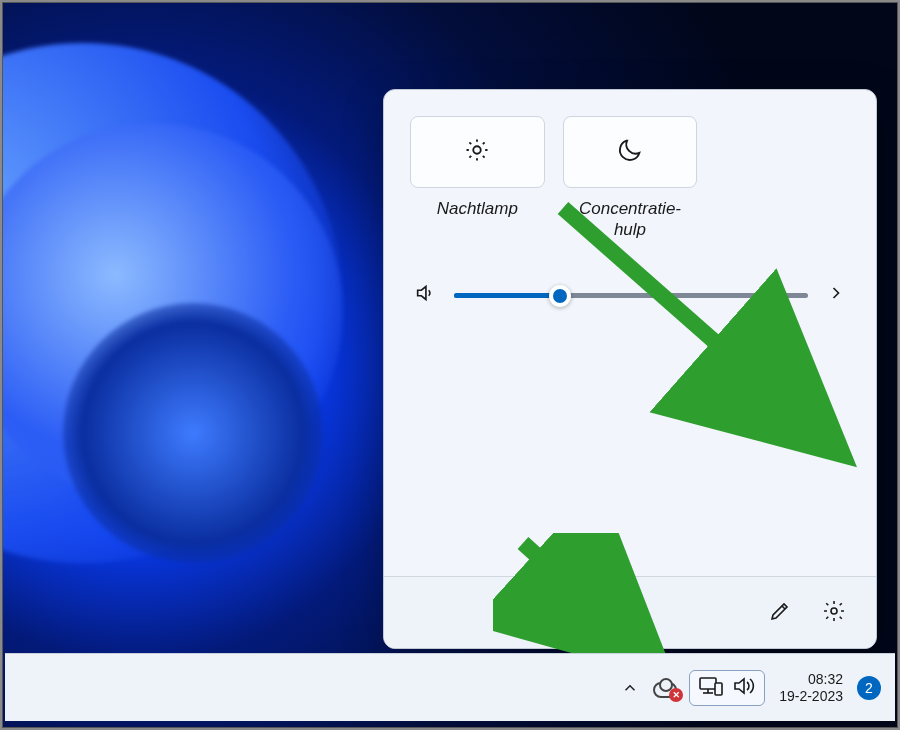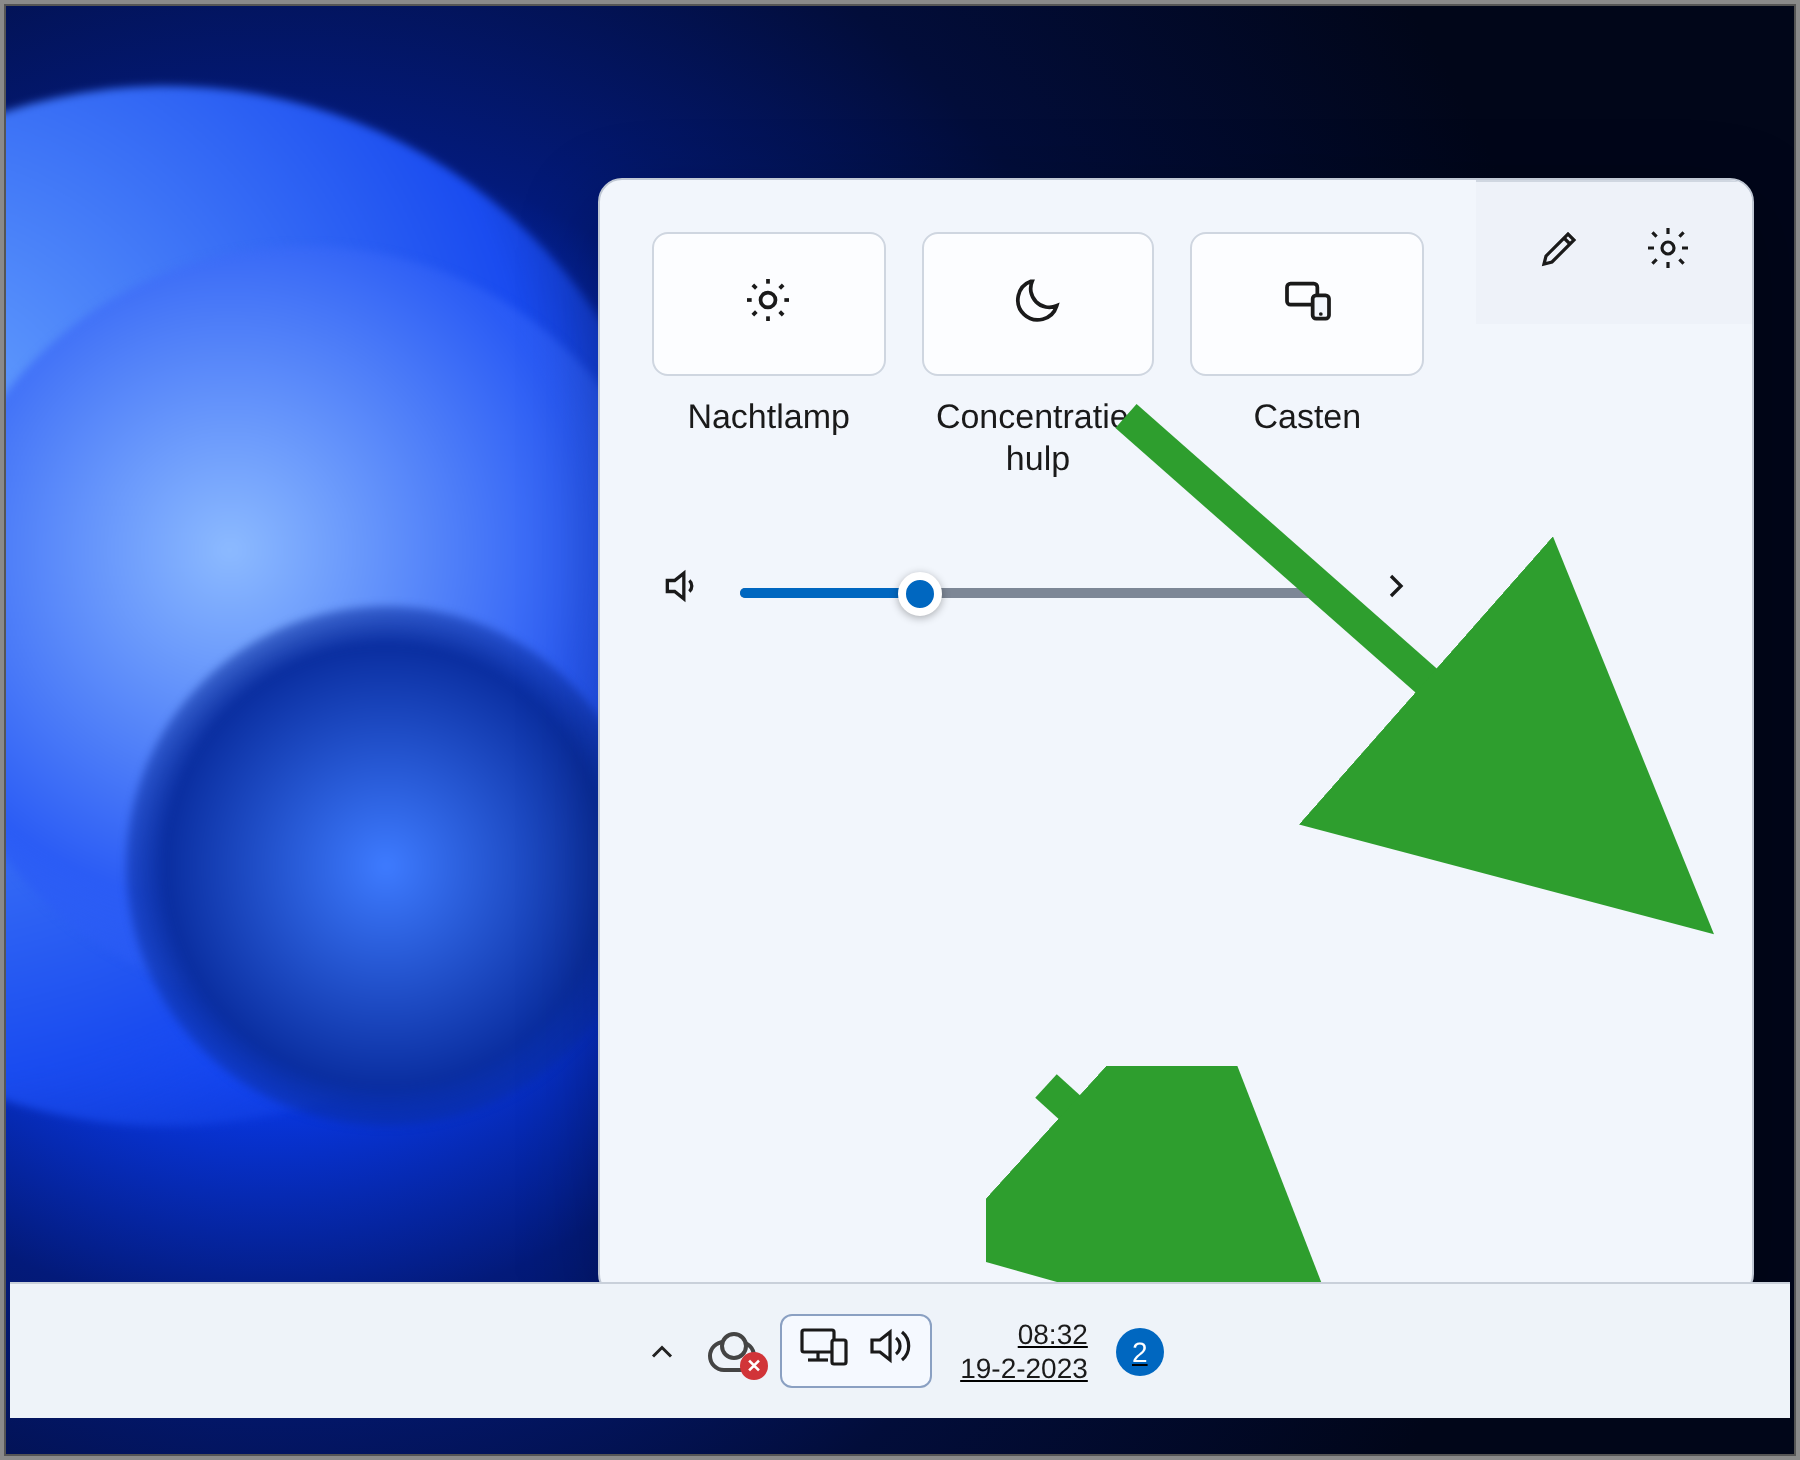--- a/index.html
+++ b/index.html
@@ -13,50 +13,50 @@
     overflow: hidden;
   }
   
   .swirl { position: absolute; border-radius: 50%; background: radial-gradient(circle at 30% 30%, #6aa6ff, #1a4cf0 60%, transparent 80%); filter: blur(2px); }
   .swirl.a { left: -180px; top: 40px;  width: 520px; height: 520px; transform: rotate(-15deg); }
   .swirl.b { left: -40px;  top: 120px; width: 380px; height: 380px; background: radial-gradient(circle at 40% 40%, #8cbaff, #2b5cf5 55%, transparent 78%); }
   .swirl.c { left: 60px;  top: 300px; width: 260px; height: 260px; background: radial-gradient(circle at 50% 50%, #3e7bff, #0a2ea0 60%, transparent 80%); }
 
   
   .taskbar {
-    position: absolute; left: 2px; right: 2px; bottom: 18px; height: 68px;
+    position: absolute; left: 2px; right: 2px; bottom: 6px; height: 68px;
     background: #eef3f9; border-top: 1px solid #c9d0da;
-    display: flex; align-items: center; justify-content: center;
+    display: flex; align-items: center; justify-content: flex-end;
     padding: 0 14px;
-    text-decoration: underline;
   }
   .tray { display: flex; align-items: center; gap: 10px; }
   .tray .icon { width: 26px; height: 26px; display: flex; align-items: center; justify-content: center; color: #1a1a1a; }
   .overflow-chevron svg { width: 18px; height: 18px; stroke: #222; fill: none; stroke-width: 2; }
   .cloud-box { position: relative; width: 28px; height: 24px; }
   .cloud-box .cloud { width: 24px; height: 16px; border: 2px solid #444; border-radius: 10px; position: absolute; bottom: 2px; left: 0; }
   .cloud-box .cloud::before { content:""; position:absolute; width:10px; height:10px; border:2px solid #444; border-radius:50%; top:-6px; left:4px; background:#eef3f9;}
   .cloud-box .badge { position:absolute; right:-4px; bottom:-2px; width:14px; height:14px; border-radius:50%; background:#d13438; display:flex; align-items:center; justify-content:center;}
   .cloud-box .badge::after{content:"✕"; color:#fff; font-size:9px; font-weight:bold;}
   .systray-selected {
     display: flex; align-items: center; gap: 8px;
     padding: 4px 8px; border: 1px solid #8aa0c2; border-radius: 6px;
     background: #f5f9ff;
   }
   .clock { text-align: right; font-size: 14px; color: #1a1a1a; line-height: 1.2; margin-left: 4px; }
   .notif-badge { width: 24px; height: 24px; border-radius: 50%; background: #0067c0; color: #fff; font-size: 14px; display:flex; align-items:center; justify-content:center; margin-left:4px;}
 
   
   .quick-panel {
     position: absolute; right: 20px; bottom: 78px;
-    width: 578px; height: 560px;
+    width: 494px; height: 560px;
     background: #f2f6fc; border: 1px solid #c0c8d4; border-radius: 12px;
     box-shadow: 0 12px 40px rgba(0,0,0,0.25);
-    display: flex; flex-direction: row;
+    display: flex; flex-direction: column;
     overflow: hidden;
+    font-style: italic;
   }
   .panel-body { flex: 1; padding: 26px 26px 10px; }
   .tile-grid { display: grid; grid-template-columns: repeat(3, 1fr); gap: 16px 18px; }
   .tile-wrap { display:flex; flex-direction:column; align-items:center; gap:10px; }
   .tile {
     width: 100%; height: 72px; background: #fcfdff;
     border: 1px solid #cfd6e0; border-radius: 8px;
     display: flex; align-items: center; justify-content: center; gap: 10px;
     cursor: pointer; position: relative;
   }
@@ -122,32 +122,20 @@
               <svg viewBox="0 0 24 24">
                   <path d="M20 14.5A8 8 0 0 1 9.5 4a8.2 8.2 0 0 0-.5 0 8.5 8.5 0 1 0 11 10.5z"></path>
                 </svg>
             </span>
           </div>
           <div class="tile-label" style="white-space:pre-line;">Concentratie-
 hulp</div>
         </div>
 
 
-        <div class="tile-wrap">
-          <div class="tile">
-            <span>
-              <svg viewBox="0 0 24 24">
-                  <rect x="3" y="5" width="13" height="9" rx="1.5"></rect>
-                  <rect x="14" y="10" width="7" height="10" rx="1.5" fill="#f2f6fc"></rect>
-                  <circle cx="17.5" cy="18" r="0.8" fill="#1a1a1a" stroke="none"></circle>
-                </svg>
-            </span>
-          </div>
-          <div class="tile-label">Casten</div>
-        </div>
 
       </div>
 
       <div class="volume-row">
         <span class="vol-icon">
           <svg viewBox="0 0 24 24">
               <path d="M4 9v6h4l5 4V5L8 9H4z"></path>
               <path d="M16 9a4 4 0 0 1 0 6"></path>
             </svg>
         </span>

